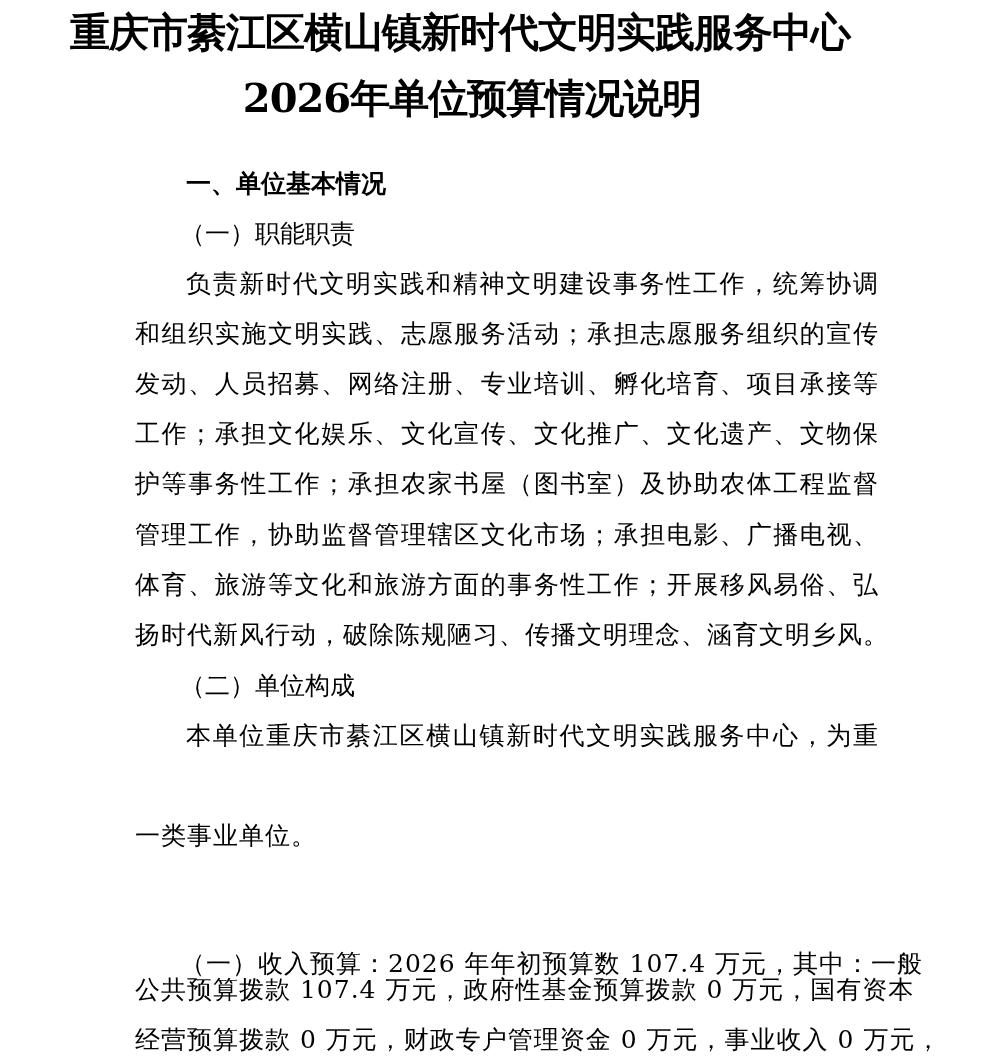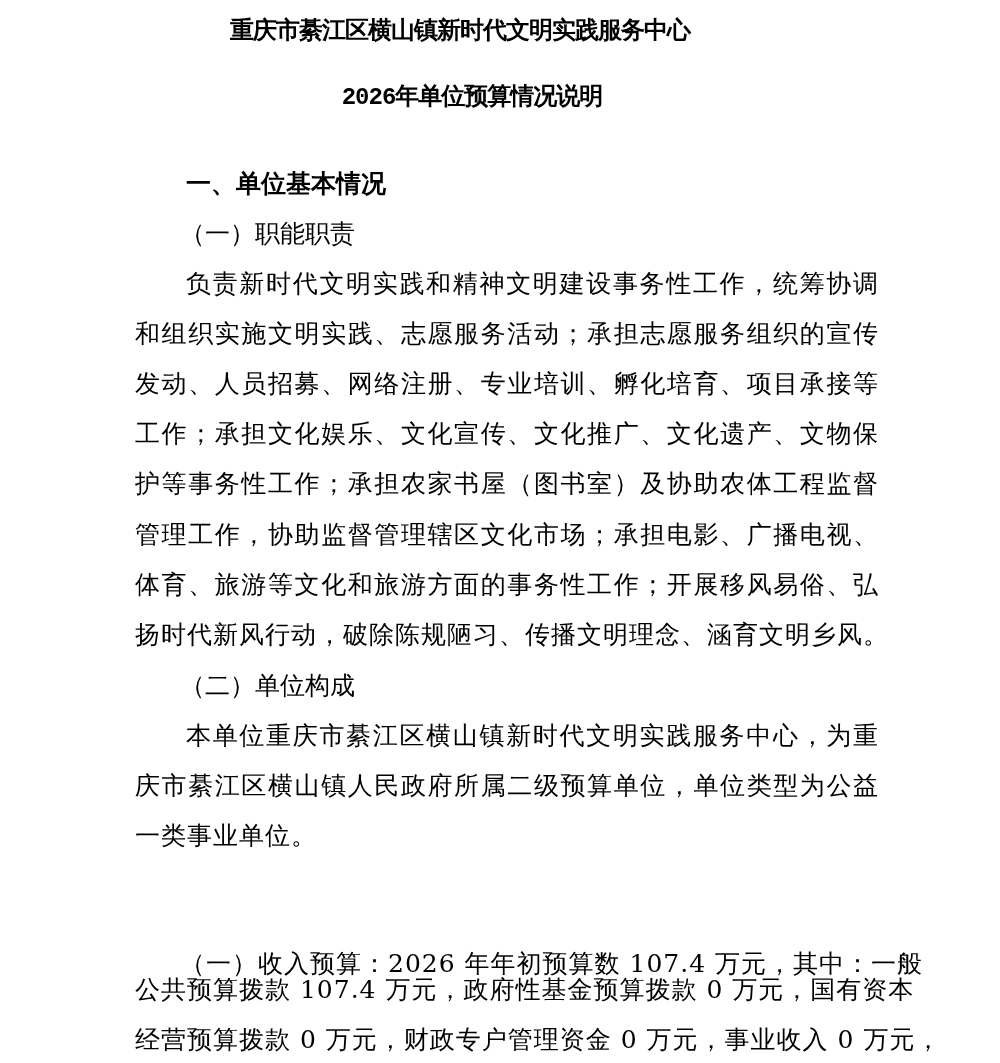--- a/index.html
+++ b/index.html
@@ -21,25 +21,24 @@
       top: 0;
       width: 1000px;
       height: 1063px;
     }
     .title-line {
       position: absolute;
       left: 0;
       width: 920px;
       text-align: center;
       font-weight: bold;
-      font-size: 24px;
+      font-size: 40px;
       line-height: 44px;
       letter-spacing: -1px;
       white-space: nowrap;
-      font-family: Liberation Mono, monospace;
     }
     .title-line.t1 { top: 10px; }
     .title-line.t2 { top: 76px; padding-left: 12px; }
 
     .h1 {
       position: absolute;
       left: 186px;
       font-family: "DejaVu Sans", "Liberation Sans", sans-serif;
       font-weight: bold;
       font-size: 25px;
@@ -84,21 +83,20 @@
   <div class="line" style="top:368px;">发动、人员招募、网络注册、专业培训、孵化培育、项目承接等</div>
   <div class="line" style="top:418px;">工作；承担文化娱乐、文化宣传、文化推广、文化遗产、文物保</div>
   <div class="line" style="top:468px;">护等事务性工作；承担农家书屋（图书室）及协助农体工程监督</div>
   <div class="line" style="top:519px;">管理工作，协助监督管理辖区文化市场；承担电影、广播电视、</div>
   <div class="line" style="top:569px;">体育、旅游等文化和旅游方面的事务性工作；开展移风易俗、弘</div>
   <div class="line" style="top:619px;">扬时代新风行动，破除陈规陋习、传播文明理念、涵育文明乡风。</div>
 
   <div class="h2" style="top:670px;">（二）单位构成</div>
 
   <div class="line indent" style="top:720px;">本单位重庆市綦江区横山镇新时代文明实践服务中心，为重</div>
-  <div class="line" style="top:770px;">庆市綦江区横山镇人民政府所属二级预算单位，单位类型为公益</div>
   <div class="line last" style="top:820px;">一类事业单位。</div>
 
 
   <div class="line" style="top:924px; left:180px; width:699px;margin-top:24px;">（一）收入预算：2026 年年初预算数 107.4 万元，其中：一般</div>
   <div class="line" style="top:974px;">公共预算拨款 107.4 万元，政府性基金预算拨款 0 万元，国有资本</div>
   <div class="line" style="top:1024px;">经营预算拨款 0 万元，财政专户管理资金 0 万元，事业收入 0 万元，</div>
 
 </div>
 
 </body></html>

